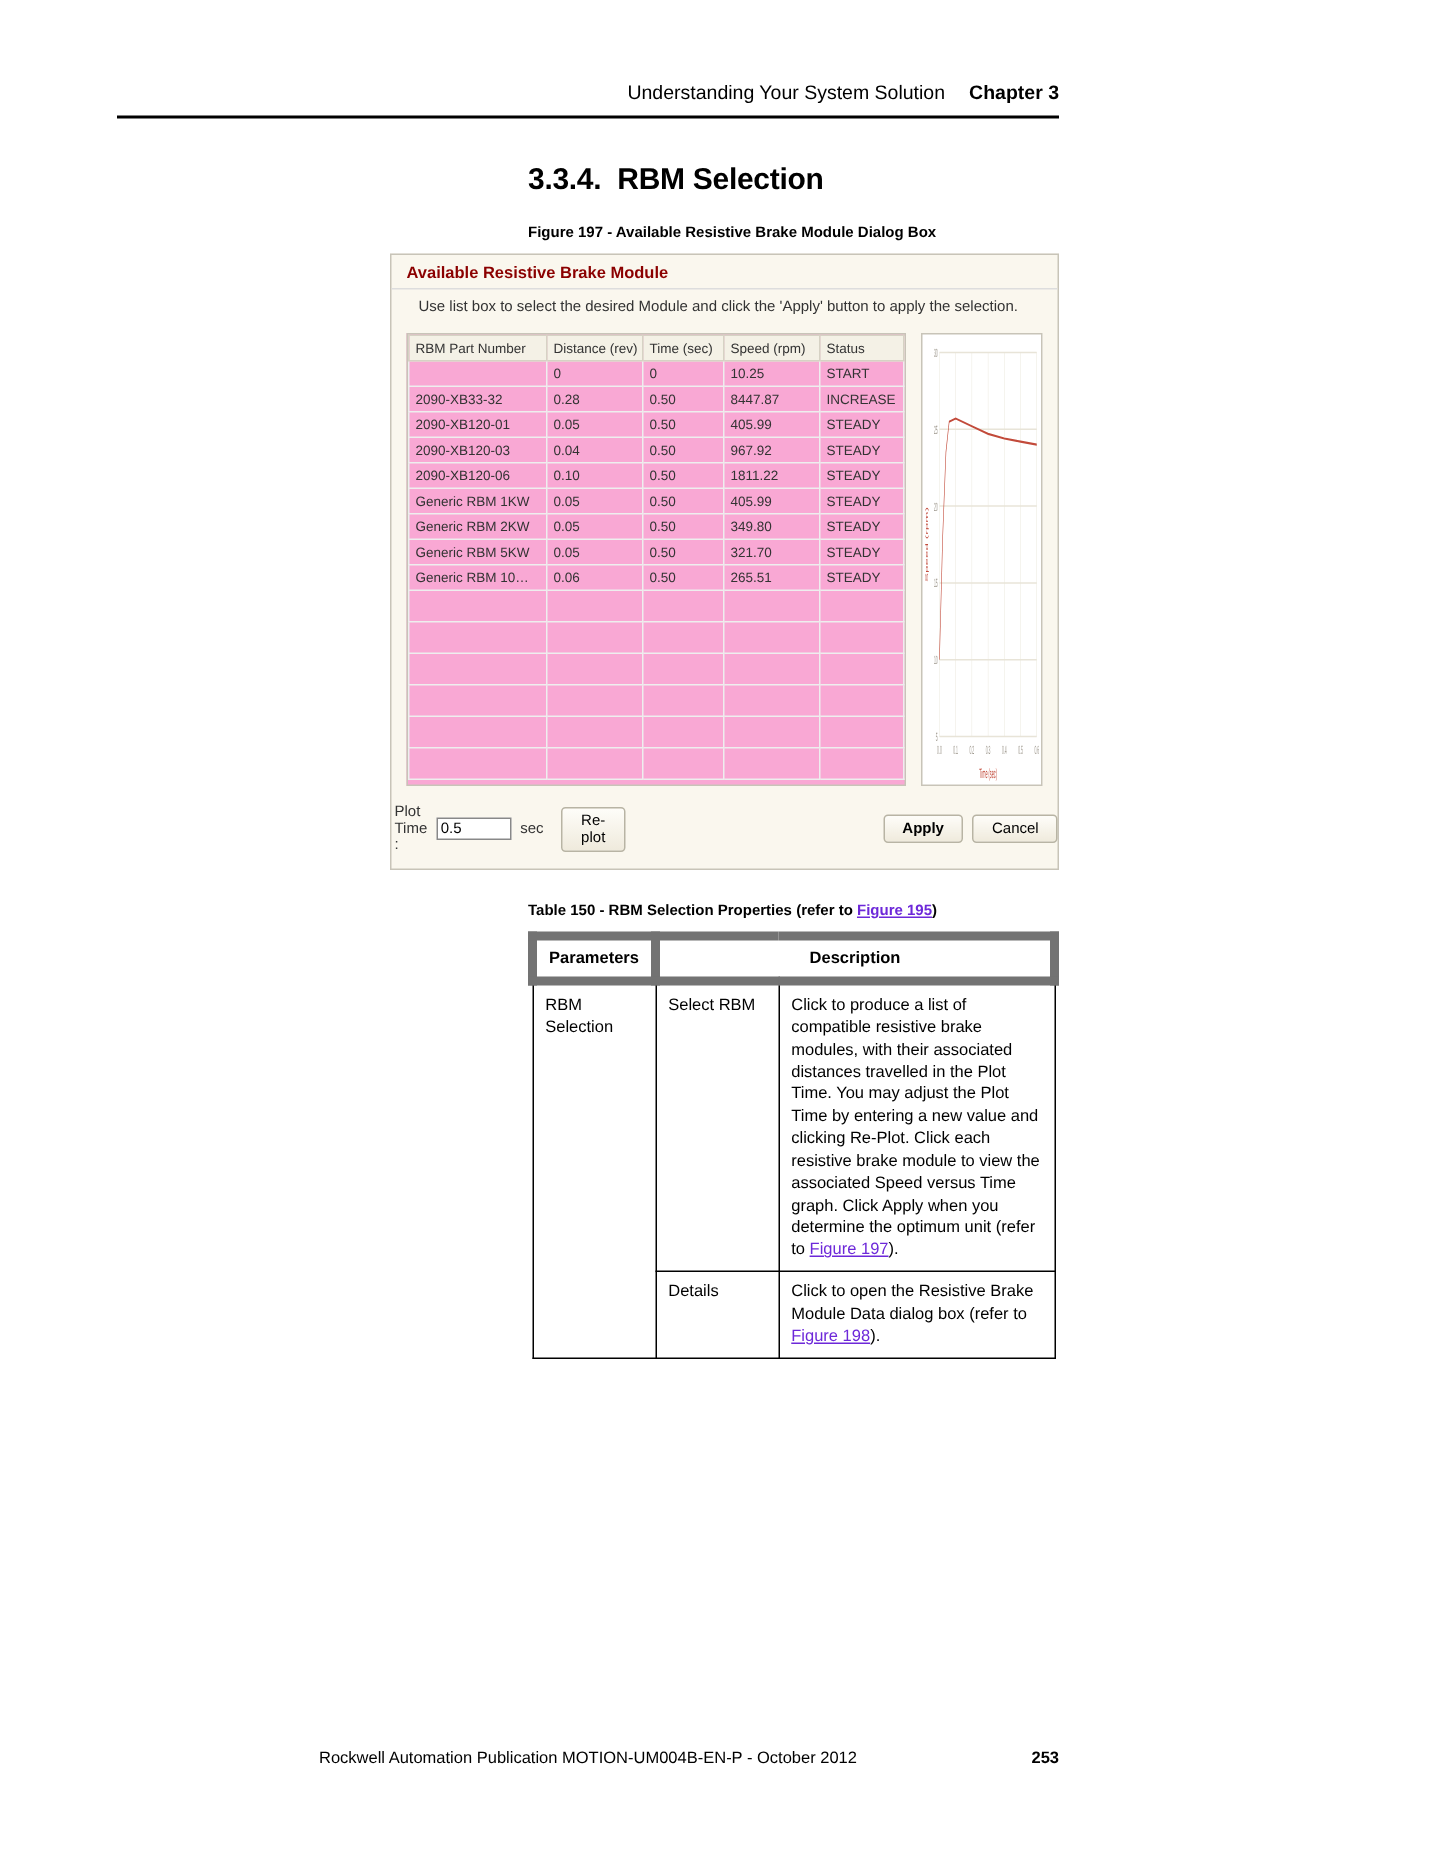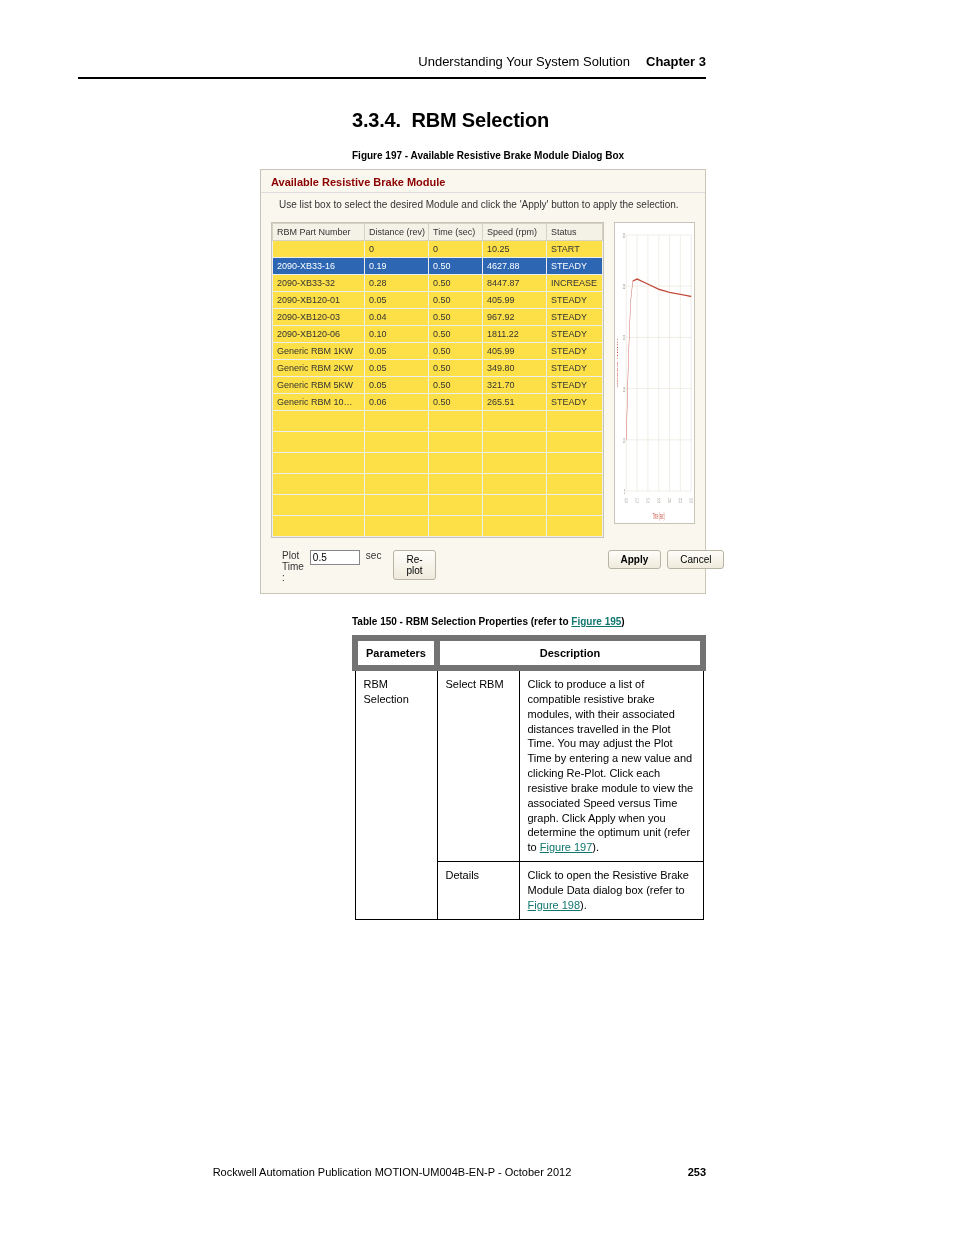--- a/index.html
+++ b/index.html
@@ -2,41 +2,41 @@
 <html><head>
 <meta charset="utf-8">
 <style>
   html,body{margin:0;padding:0;background:#fff;font-family:"Arial","Helvetica",sans-serif;color:#000;}
   .page{width:784px;height:1235px;position:relative;box-sizing:border-box;padding:54px 78px 0 78px;}
   .header-row{display:flex;justify-content:flex-end;align-items:baseline;font-size:13px;padding-bottom:8px;border-bottom:2px solid #000;gap:16px;}
   .header-row .chapter{font-weight:bold;}
   .content{margin-left:274px;margin-top:30px;}
   h2.section{font-family:"Arial Narrow","Arial",sans-serif;font-weight:bold;font-size:20px;margin:11px 0 18px 0;letter-spacing:-0.2px;}
   .fig-caption,.tbl-caption{font-family:"Arial Narrow","Arial",sans-serif;font-weight:bold;font-size:10px;margin:0 0 8px 0;}
-  .link{color:#0f766e;text-decoration:underline;cursor:pointer;}
+  .link{color:#6d28d9;text-decoration:underline;cursor:pointer;}
   
   .dialog-wrap{margin-left:-92px;}
   .dialog{border:1px solid #c8c4b8;background:#faf7ee;font-family:"Tahoma","Arial",sans-serif;font-size:10px;color:#333;}
   .dialog-title{font-weight:bold;color:#8b0000;font-size:11px;padding:6px 10px 4px 10px;}
   .dialog-sep{border-top:1px solid #ddd;height:0;}
   .dialog-instr{padding:6px 10px 4px 18px;}
   .dialog-body{display:flex;gap:10px;padding:8px 10px 4px 10px;}
-  .grid{border:1px solid #c8c4b8;background:#fde047;flex:0 0 330px;}
+  .grid{border:1px solid #c8c4b8;background:#f9a8d4;flex:0 0 330px;}
   .grid table{border-collapse:collapse;width:100%;font-size:9px;table-layout:fixed;}
   .grid th{background:#f4f1e6;border:1px solid #d6d2c4;font-weight:normal;padding:3px 4px;text-align:left;white-space:nowrap;}
   .grid td{border:1px solid #eee;padding:3px 4px;white-space:nowrap;overflow:hidden;text-overflow:ellipsis;}
   .grid tr.sel td{background:#2d66b3;color:#fff;}
   .grid .spacer td{height:14px;}
   .chart{flex:1;border:1px solid #c8c4b8;background:#fff;position:relative;height:300px;}
   .chart svg{width:100%;height:100%;}
   .axis-lbl{fill:#c24a3a;font-size:9px;}
   .tick-lbl{fill:#9b958a;font-size:8px;}
   .grid-line{stroke:#e8e4d8;stroke-width:1;}
   .data-line{stroke:#c24a3a;stroke-width:1.4;fill:none;}
-  .dialog-footer{display:flex;align-items:flex-start;padding:8px 10px 10px 21px;gap:6px;}
+  .dialog-footer{display:flex;align-items:center;padding:8px 10px 10px 2px;gap:6px;}
   .dialog-footer .spring{flex:1;}
   .dialog-footer input{width:44px;font-size:10px;border:1px solid #888;padding:1px 2px;}
   .btn{background:linear-gradient(#fefdf9,#efeadc);border:1px solid #b8b4a4;border-radius:3px;padding:3px 12px;font-size:10px;font-family:inherit;cursor:pointer;}
   .btn.b{font-weight:bold;}
   
   .prop-table{border-collapse:collapse;width:100%;font-size:11px;margin-top:8px;}
   .prop-table th{border:6px solid #737373;text-align:center;font-family:"Arial Narrow","Arial",sans-serif;font-weight:bold;padding:6px 8px;}
   .prop-table td{border:1px solid #000;padding:6px 8px;font-family:"Arial Narrow","Arial",sans-serif;vertical-align:top;line-height:1.35;}
   .prop-table td.desc{font-family:Liberation Sans, sans-serif;}
   
@@ -86,27 +86,20 @@
                   <th>Status</th>
                 </tr>
               </thead>
               <tbody id="rbm-rows">
                   <tr>
                     <td></td>
                     <td>0</td>
                     <td>0</td>
                     <td>10.25</td>
                     <td>START</td>
-                  </tr>
-                  <tr class="sel">
-                    <td>2090-XB33-16</td>
-                    <td>0.19</td>
-                    <td>0.50</td>
-                    <td>4627.88</td>
-                    <td>STEADY</td>
                   </tr>
                   <tr>
                     <td>2090-XB33-32</td>
                     <td>0.28</td>
                     <td>0.50</td>
                     <td>8447.87</td>
                     <td>INCREASE</td>
                   </tr>
                   <tr>
                     <td>2090-XB120-01</td>

